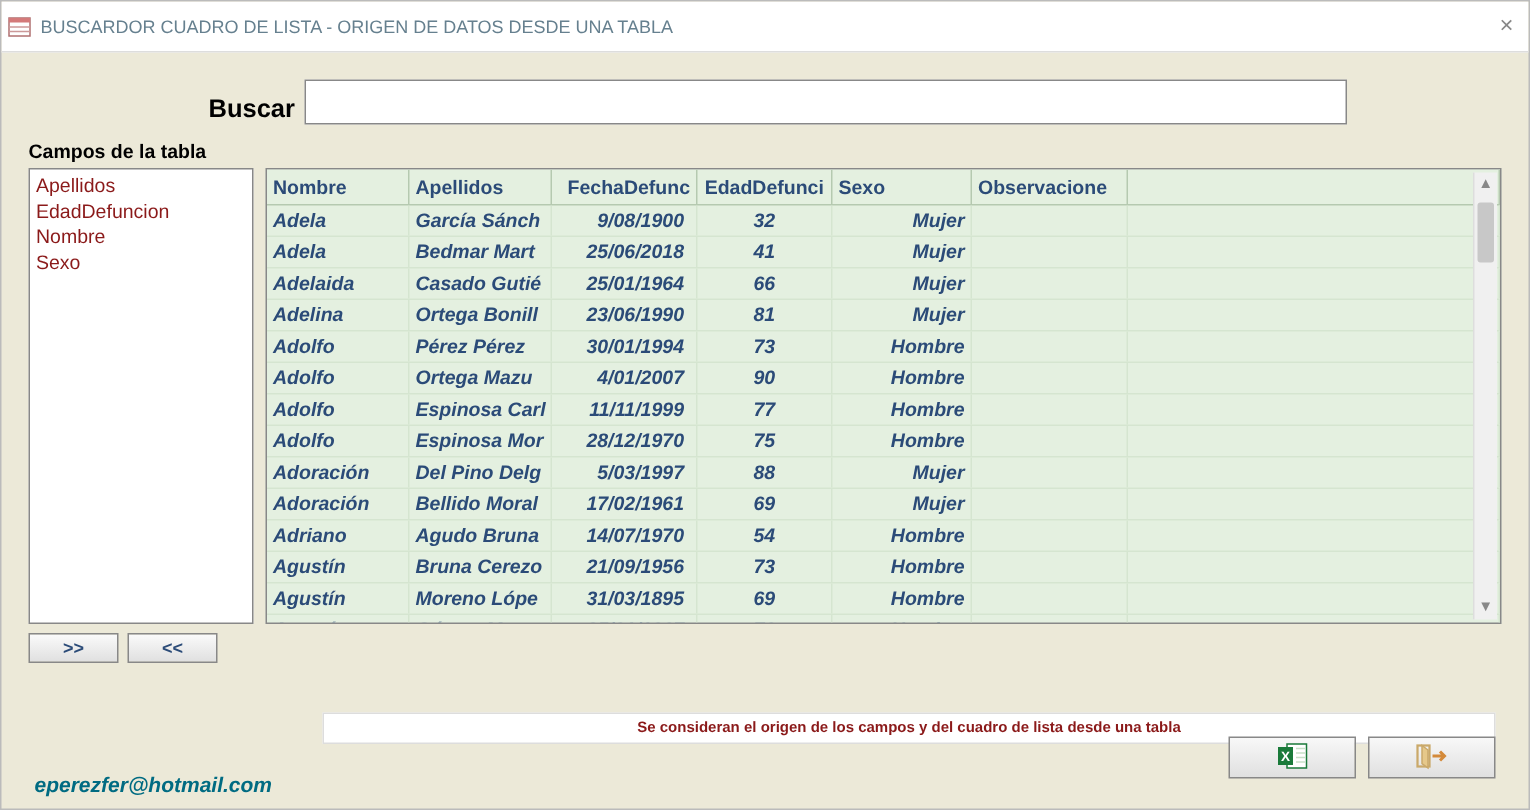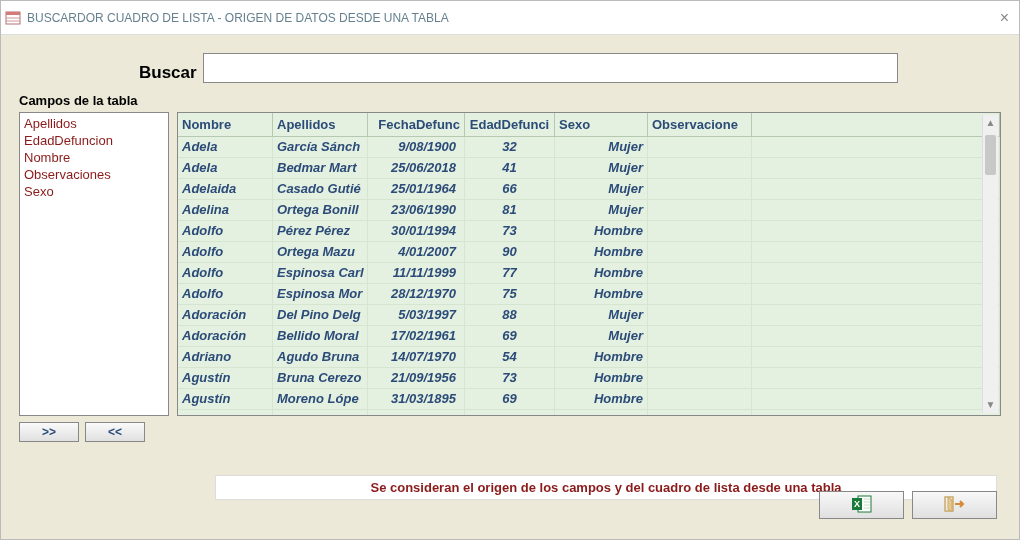--- a/index.html
+++ b/index.html
@@ -36,21 +36,21 @@
   .ghead .c2{text-align:right;padding-right:4px}.ghead .c3{text-align:center}.ghead .c4{text-align:left}
   
   .vscroll { position:absolute; top:2px; right:2px; bottom:2px; width:16px; background:#f0f0f0; border-left:1px solid #ddd;}
   .vscroll .thumb { position:absolute; top:20px; left:2px; right:2px; height:40px; background:#c8c8c8; border-radius:2px;}
   .vscroll .arr { position:absolute; left:0; right:0; height:16px; text-align:center; color:#888; font-size:10px; line-height:16px;}
   .vscroll .arr.up{top:0}.vscroll .arr.dn{bottom:0}
   
   .nav-buttons { margin-top:6px; display:flex; gap:6px; }
   .nav-buttons .btn { width:60px; height:20px; background:linear-gradient(#fafafa,#e0e0e0); border:1px solid #888; color:#2b4b78; font-weight:bold; font-size:12px; text-align:center; line-height:18px; cursor:pointer; font-family:"Trebuchet MS",Verdana,sans-serif;}
   
-  .note { position:absolute; left:214px; right:22px; top:440px; background:#fff; color:#8b1a1a; font-weight:bold; font-size:13px; text-align:center; padding:4px; font-family:"Trebuchet MS",Verdana,sans-serif; border:1px solid #ddd;}
+  .note { position:absolute; left:214px; right:22px; top:440px; background:#fff; color:#8b1a1a; font-weight:bold; font-size:10px; text-align:center; padding:4px; font-family:"Trebuchet MS",Verdana,sans-serif; border:1px solid #ddd;}
   
   .footer-btns { position:absolute; right:22px; bottom:30px; display:flex; gap:8px;}
   .footer-btns .fbtn { width:85px; height:28px; background:linear-gradient(#f8f8f8,#e0e0e0); border:1px solid #888; display:flex; align-items:center; justify-content:center; cursor:pointer;}
   
   .email { position:absolute; left:22px; bottom:18px; color:#006b82; font-style:italic; font-weight:bold; font-size:14px; font-family:"Trebuchet MS",Verdana,sans-serif;}
 </style>
 </head>
 <body>
 
 <div class="titlebar">
@@ -74,21 +74,20 @@
     <input class="search-input" type="text" value="" style="">
   </div>
 
   <div class="fields-label">Campos de la tabla</div>
 
   <div class="main-row">
     <div class="listbox" id="fields-listbox">
         <div class="item">Apellidos</div>
         <div class="item">EdadDefuncion</div>
         <div class="item">Nombre</div>
-        <div class="item">Observaciones</div>
         <div class="item">Sexo</div>
       </div>
 
     <div class="gridwrap">
       <div class="grid">
         <div class="ghead">
           <div class="gh c0">Nombre</div>
           <div class="gh c1">Apellidos</div>
           <div class="gh c2">FechaDefunc</div>
           <div class="gh c3">EdadDefunci</div>
@@ -258,14 +257,15 @@
       <span>
         <svg width="22" height="18" viewBox="0 0 22 18">
           <rect x="1" y="2" width="8" height="14" fill="none" stroke="#caa96a" stroke-width="1.5"></rect>
           <path d="M4 2 L8 5 L8 17 L4 14 Z" fill="#e6c88a" stroke="#caa96a"></path>
           <path d="M11 9 L19 9 M16 6 L19 9 L16 12" fill="none" stroke="#d48a3a" stroke-width="2"></path>
         </svg>
       </span>
     </div>
   </div>
 
+  <div class="email">eperezfer@hotmail.com</div>
 
 </div>
 
 </body></html>

